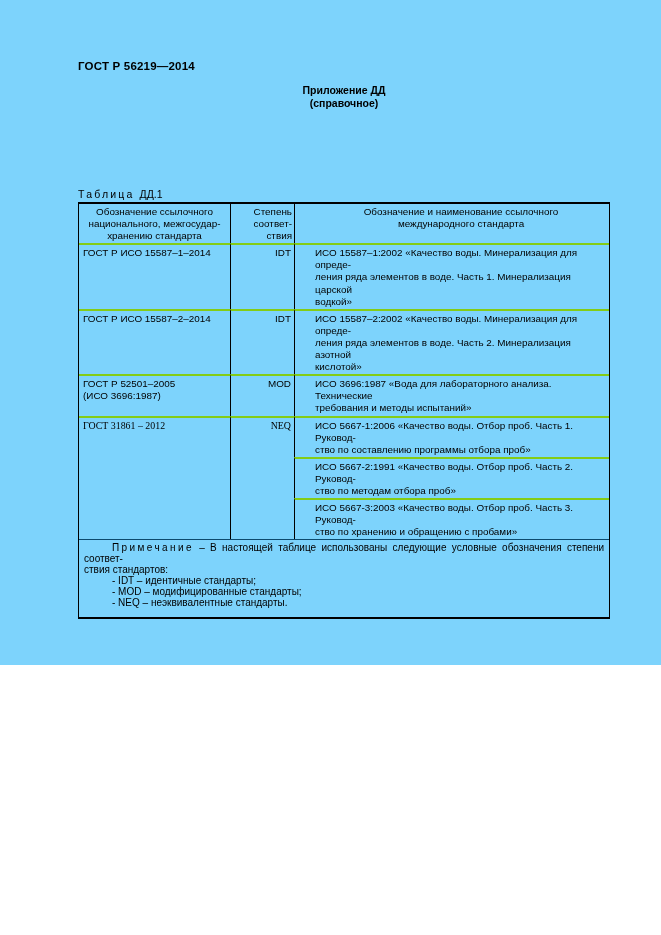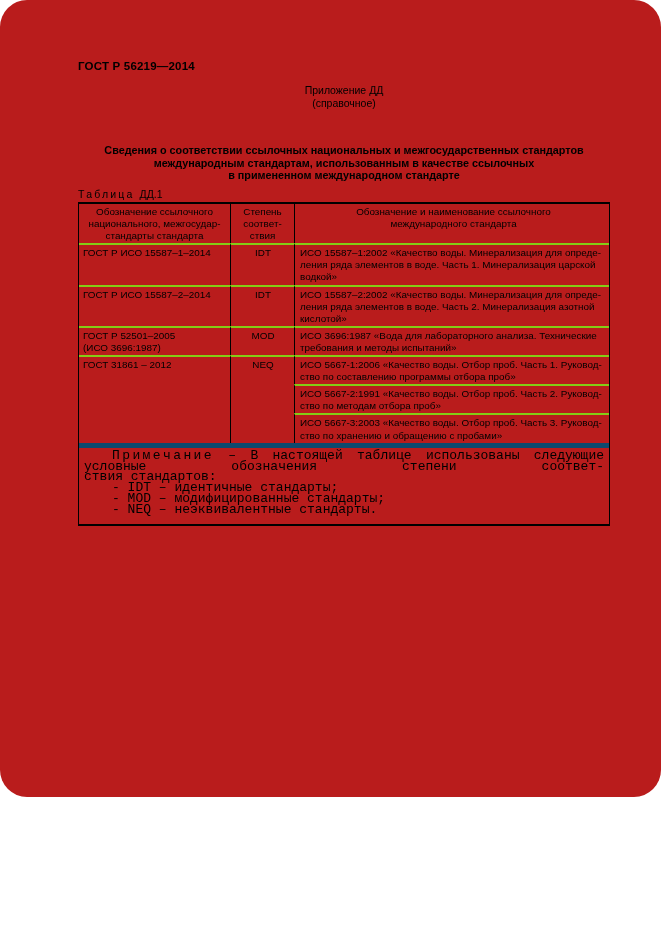--- a/index.html
+++ b/index.html
@@ -5,41 +5,40 @@
   * { margin: 0; padding: 0; box-sizing: border-box; }
   html, body { background: #ffffff; }
   body {
     font-family: "Liberation Sans", sans-serif;
     color: #000000;
     -webkit-font-smoothing: antialiased;
   }
   .page {
     position: relative;
     width: 661px;
-    height: 797px;
-    background: #b91c1c;
+    height: 665px;
+    background: #7dd3fc;
     overflow: hidden;
-    border-radius: 27px;
   }
   .doc-number {
     position: absolute;
     left: 78px;
     top: 60px;
     font-size: 11.5px;
     font-weight: bold;
     letter-spacing: 0.2px;
   }
   .annex {
     position: absolute;
     left: 78px;
     top: 84px;
     width: 532px;
     text-align: center;
     font-size: 10.5px;
-    font-weight: normal;
+    font-weight: bold;
     line-height: 13px;
     white-space: pre-line;
   }
   .title {
     position: absolute;
     left: 68px;
     top: 144px;
     width: 552px;
     text-align: center;
     font-size: 10.8px;
@@ -70,33 +69,32 @@
     font-size: 9.9px;
     line-height: 12.1px;
   }
   .cell {
     padding: 2px 3px 1px 4px;
     white-space: pre-line;
   }
   .c2cell, .c3cell { border-left: 1px solid #000; }
   .bt { border-top: 2px solid #84cc16; }
   .head { text-align: center; padding-left: 2px; padding-right: 2px; }
-  .c2cell { text-align: center; }
-  .c3cell { padding-left: 5px; padding-right: 2px; }
-  .rowspan3 { grid-row: span 3; }
+  .c2cell { text-align: right; }
+  .c3cell { padding-left: 20px; padding-right: 2px; }
+  .rowspan3 { grid-row: span 3; font-family: Liberation Serif, serif; }
   .col3only { grid-column: 3; }
 
   .note-cell {
     grid-column: 1 / -1;
-    border-top: 5px solid #0c4a6e;
-    font-size: 13px;
+    border-top: 1px solid #0c4a6e;
+    font-size: 10px;
     line-height: 10.9px;
     padding: 3px 5px 8px 5px;
     white-space: normal;
-    font-family: Liberation Mono, monospace;
   }
   .note-line1 {
     text-align: justify;
     text-align-last: justify;
     text-indent: 28px;
   }
   .note-label { letter-spacing: 2.4px; }
   .note-items { padding-left: 28px; white-space: pre-line; }
 
   .page-number {
@@ -109,33 +107,30 @@
 </head>
 <body>
 
 <div class="page">
 
   <div class="doc-number">ГОСТ Р 56219—2014</div>
 
   <div class="annex">Приложение ДД
 (справочное)</div>
 
-  <div class="title">Сведения о соответствии ссылочных национальных и межгосударственных стандартов
-международным стандартам, использованным в качестве ссылочных
-в примененном международном стандарте</div>
 
   <div class="caption">
     <span class="spaced">Таблица</span><span class="num">ДД.1</span>
   </div>
 
   <div class="tbl">
 
     <div class="cell head">Обозначение ссылочного
 национального, межгосудар-
-стандарты стандарта</div>
+хранению стандарта</div>
     <div class="cell head c2cell">Степень
 соответ-
 ствия</div>
     <div class="cell head c3cell">Обозначение и наименование ссылочного
 международного стандарта</div>
 
     <div class="cell bt">ГОСТ Р ИСО 15587–1–2014</div>
     <div class="cell bt c2cell">IDT</div>
     <div class="cell bt c3cell">ИСО 15587–1:2002 «Качество воды. Минерализация для опреде-
 ления ряда элементов в воде. Часть 1. Минерализация царской

